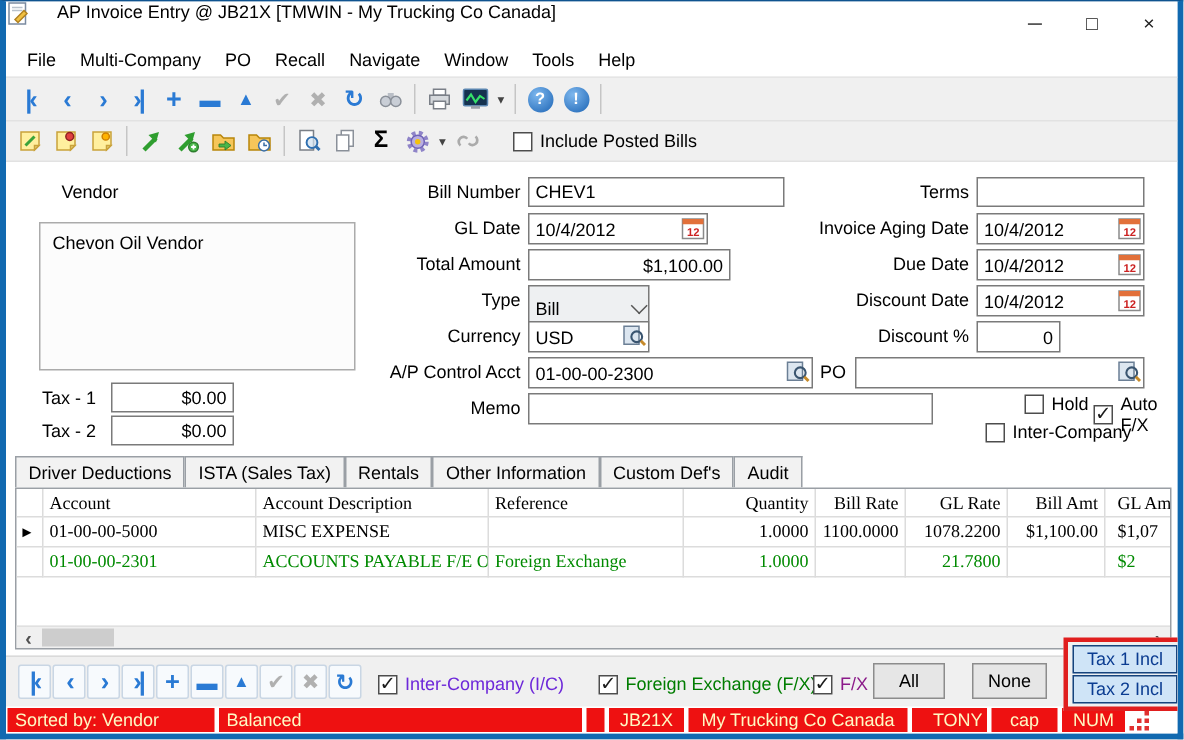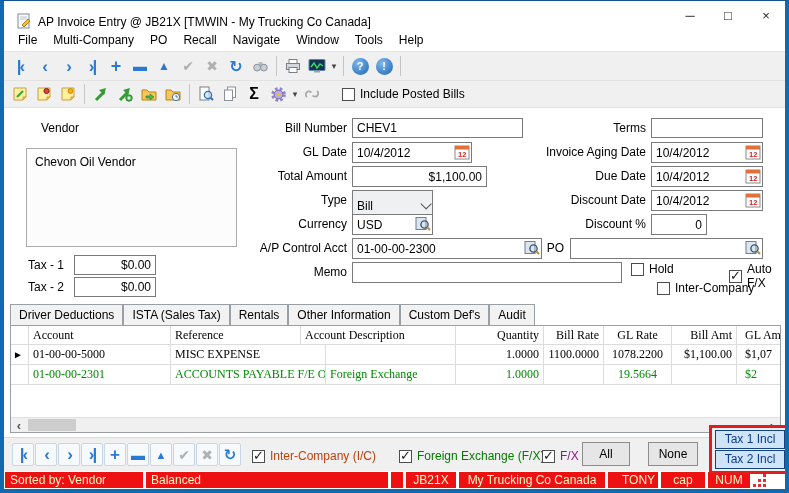--- a/index.html
+++ b/index.html
@@ -3,21 +3,21 @@
 <meta charset="utf-8">
 <style>
   html,body{margin:0;padding:0;background:#d9d9d9;}
   *{box-sizing:border-box;}
   .window{
     position:relative;width:789px;height:493px;background:#fff;
     border:1px solid #0f538f;border-left:4px solid #1169b0;border-right:4px solid #1169b0;border-bottom:4px solid #1169b0;
     font-family:"Liberation Sans","DejaVu Sans",sans-serif;font-size:12px;color:#000;overflow:hidden;
   }
   
-  .titlebar{position:absolute;top:0;left:0;right:0;height:28px;background:#fff;display:flex;align-items:flex-end;padding-left:12px;}
+  .titlebar{position:absolute;top:0;left:0;right:0;height:28px;background:#fff;display:flex;align-items:flex-start;padding-left:0;gap:12px;}
   .titlebar .title{margin-left:6px;}
   .win-controls{margin-left:auto;display:flex;height:100%;}
   .win-btn{width:38px;display:flex;align-items:center;justify-content:center;font-size:13px;color:#222;}
   
   .menubar{position:absolute;top:28px;left:0;right:0;height:22px;background:#fff;display:flex;align-items:center;padding-left:6px;}
   .menu-item{padding:2px 8px;}
   
   .toolbar{position:absolute;left:0;right:0;background:#f0f0f0;display:flex;align-items:center;padding-left:4px;}
   .toolbar1{top:50px;height:29px;border-top:1px solid #e5e5e5;}
   .toolbar2{top:79px;height:28px;border-top:1px solid #e2e2e2;border-bottom:1px solid #e2e2e2;}
@@ -45,32 +45,32 @@
   .tabstrip{position:absolute;left:6px;top:194px;display:flex;align-items:flex-end;height:23px;}
   .tab{border:1px solid #9a9fa5;border-bottom:none;background:#f2f2f2;padding:3px 8px 3px 8px;height:21px;}
   .tab.active{background:#fff;height:23px;padding-top:4px;border-top:2px solid #9a9fa5;}
   
   .gridbox{position:absolute;left:6px;top:217px;width:771px;height:108px;border:1px solid #9a9fa5;background:#fff;overflow:hidden;}
   .g-row{display:flex;width:800px;}
   .g-cell{border-right:1px solid #dcdcdc;border-bottom:1px solid #dcdcdc;padding:2px 4px;white-space:nowrap;overflow:hidden;height:20px;font-family:Liberation Serif, serif;}
   .g-head .g-cell{height:19px;}
   .c0{width:18px;flex:none;padding:2px 2px;} .c1{width:142px;flex:none;} .c2{width:155px;flex:none;}
   .c3{width:130px;flex:none;} .c4{width:88px;flex:none;text-align:right;} .c5{width:60px;flex:none;text-align:right;}
-  .c6{width:68px;flex:none;text-align:center;} .c7{width:65px;flex:none;text-align:right;} .c8{width:70px;flex:none;padding-left:8px;}
+  .c6{width:68px;flex:none;text-align:right;} .c7{width:65px;flex:none;text-align:right;} .c8{width:70px;flex:none;padding-left:8px;}
   .row-green .g-cell{color:#008a00;}
   .selarrow{font-size:10px;line-height:14px;}
   .hscroll{position:absolute;left:0;right:0;bottom:0;height:15px;background:#f0f0f0;border-top:1px solid #e0e0e0;}
   .hs-arrow{position:absolute;top:0;width:16px;height:14px;display:flex;align-items:center;justify-content:center;color:#505050;font-weight:bold;font-size:13px;}
   .hs-thumb{position:absolute;left:17px;top:1px;width:48px;height:12px;background:#cdcdcd;}
   
   .bottombar{position:absolute;top:436px;left:0;right:0;height:35px;background:#f0f0f0;border-top:1px solid #dadada;}
   .bnav{position:absolute;left:8px;top:5px;display:flex;gap:1px;}
   .bnav .ic{border:1px solid #c9d6e4;border-radius:2px;background:#f7fafd;width:22px;height:23px;}
   .bb-cb{top:11px;}
-  .c-navy{color:#c2410c;} .c-green{color:#007d00;} .c-purple{color:#8b1a89;}
+  .c-navy{color:#6d28d9;} .c-green{color:#007d00;} .c-purple{color:#8b1a89;}
   .push-btn{position:absolute;top:4px;height:24px;border:1px solid #8c8c8c;background:#e6e6e6;text-align:center;line-height:22px;}
   
   .tax-highlight{position:absolute;left:705px;top:424px;width:82px;height:49px;border:3px solid #e01e1e;z-index:6;display:flex;flex-direction:column;align-items:center;justify-content:center;gap:1px;background:#f0f0f0;}
   .tax-btn{width:70px;height:19px;background:#cfe4f7;border:1px solid #16437c;color:#0b3c91;text-align:center;line-height:17px;}
   
   .statusbar{position:absolute;left:0;right:0;bottom:0;height:18px;background:#fff;display:flex;gap:3px;padding:1px 2px 1px 1px;align-items:stretch;}
   .seg{background:#ee1111;color:#fef9c3;display:flex;align-items:center;padding:0 5px;white-space:nowrap;overflow:hidden;}
   .seg.center{justify-content:center;}
   .grip{width:14px;position:relative;background:#fff;}
   .grip i{position:absolute;width:3px;height:3px;background:#e03030;}
@@ -361,21 +361,21 @@
     </div>
 
     <div class="lbl" style="left:530px;top:133px;width:30px;">PO</div>
     <div class="field" style="left:566px;top:130px;width:193px;height:21px;">
       <input value="" style="">
       <svg class="fic" viewBox="0 0 16 16">
           <use href="#ic-lookup"></use>
         </svg>
     </div>
 
-    <div class="cbrow" style="left:615px;top:154px;">
+    <div class="cbrow" style="left:667px;top:154px;">
       <span class="cb"></span>
       <span>Hold</span>
     </div>
     <div class="cbrow" style="left:713px;top:154px;">
       <span class="cb on"></span>
       <span>Auto F/X</span>
     </div>
     <div class="cbrow" style="left:641px;top:173px;">
       <span class="cb"></span>
       <span>Inter-Company</span>
@@ -387,22 +387,22 @@
       <div class="tab">Rentals</div>
       <div class="tab">Other Information</div>
       <div class="tab">Custom Def's</div>
       <div class="tab">Audit</div>
     </div>
 
     <div class="gridbox">
       <div class="g-row g-head">
         <div class="g-cell c0"></div>
         <div class="g-cell c1">Account</div>
+        <div class="g-cell c2">Account Description</div>
         <div class="g-cell c3">Reference</div>
-        <div class="g-cell c2">Account Description</div>
         <div class="g-cell c4">Quantity</div>
         <div class="g-cell c5">Bill Rate</div>
         <div class="g-cell c6">GL Rate</div>
         <div class="g-cell c7">Bill Amt</div>
         <div class="g-cell c8">GL Amt</div>
       </div>
       <div class="g-row">
         <div class="g-cell c0"><span class="selarrow">►</span></div>
         <div class="g-cell c1">01-00-00-5000</div>
         <div class="g-cell c2">MISC EXPENSE</div>
@@ -413,21 +413,21 @@
         <div class="g-cell c7">$1,100.00</div>
         <div class="g-cell c8">$1,07</div>
       </div>
       <div class="g-row row-green">
         <div class="g-cell c0"></div>
         <div class="g-cell c1">01-00-00-2301</div>
         <div class="g-cell c2">ACCOUNTS PAYABLE F/E OI</div>
         <div class="g-cell c3">Foreign Exchange</div>
         <div class="g-cell c4">1.0000</div>
         <div class="g-cell c5"></div>
-        <div class="g-cell c6">19.5664</div>
+        <div class="g-cell c6">21.7800</div>
         <div class="g-cell c7"></div>
         <div class="g-cell c8">$2</div>
       </div>
       <div class="hscroll">
         <div class="hs-arrow" style="left:0;">‹</div>
         <div class="hs-thumb"></div>
         <div class="hs-arrow" style="right:0;">›</div>
       </div>
     </div>
   </div>

